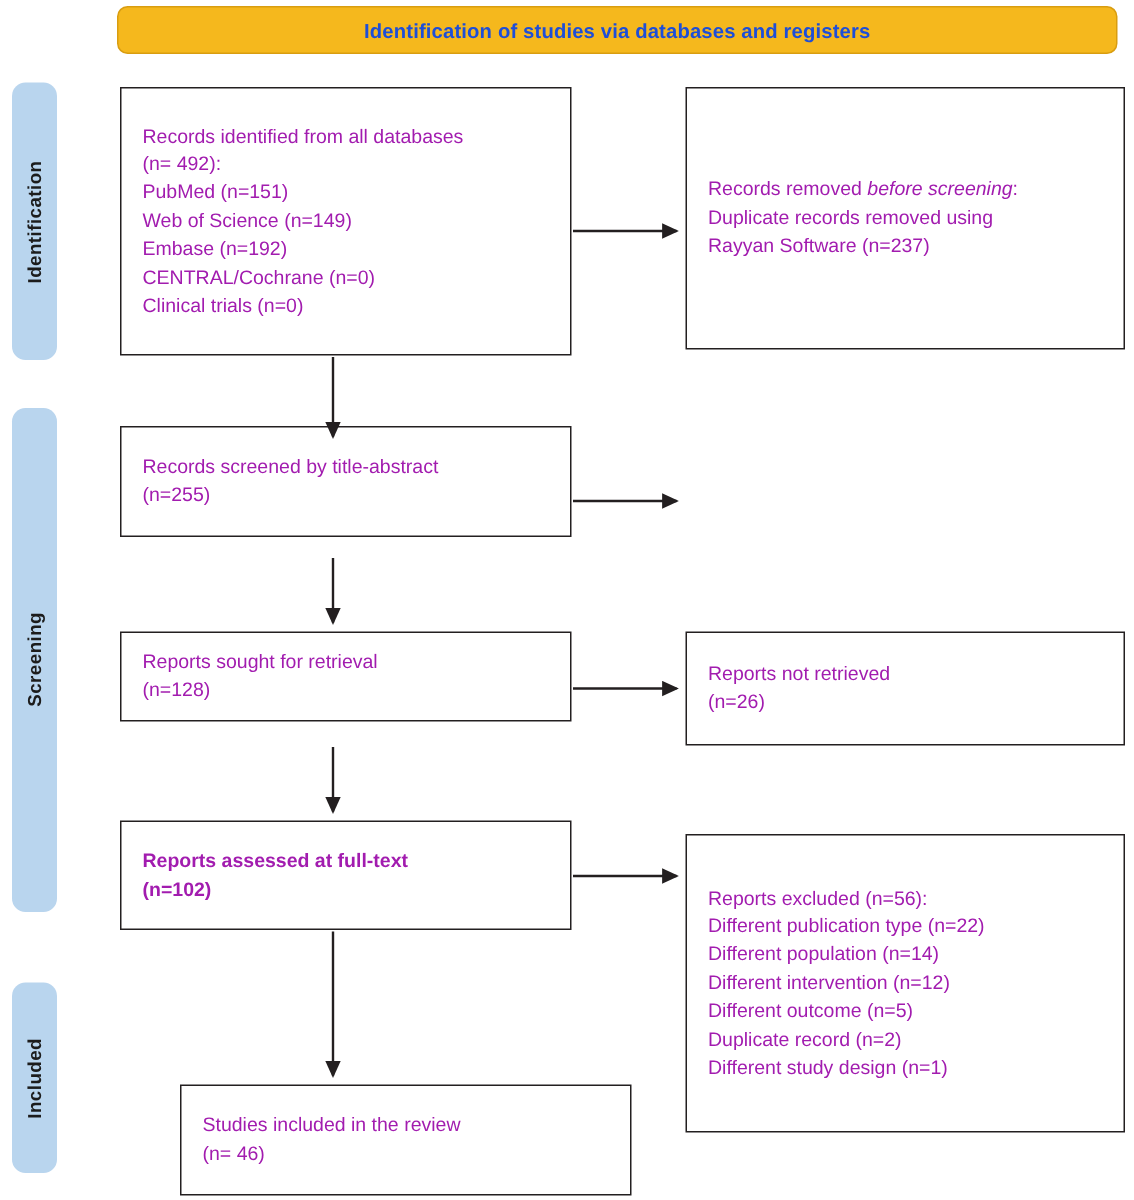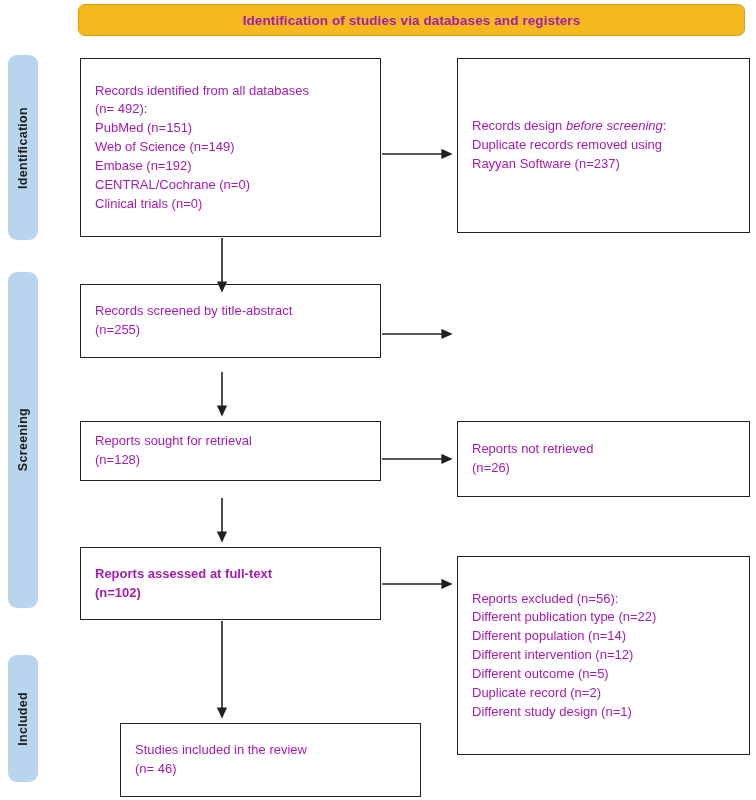--- a/index.html
+++ b/index.html
@@ -31,21 +31,21 @@
     border: 1px solid #D99D10;
     border-radius: 7px;
     box-sizing: border-box;
     display: flex;
     align-items: center;
     justify-content: center;
   }
   .banner-text {
     font-size: 13.5px;
     font-weight: bold;
-    color: #a21caf;
+    color: #1d4ed8;
     letter-spacing: 0.1px;
     white-space: nowrap;
   }
 
   
   .stage {
     position: absolute;
     left: 8px;
     width: 30px;
     background: #B9D5EE;
@@ -134,21 +134,21 @@
     <div class="box-text">Records identified from all databases
 (n= 492):
     PubMed (n=151)
     Web of Science (n=149)
     Embase (n=192)
     CENTRAL/Cochrane (n=0)
     Clinical trials (n=0)</div>
   </div>
 
   <div class="box col-right" id="box-removed">
-    <div class="box-text"><span>Records design </span><span class="it">before screening</span><span>:</span><br><span>    Duplicate records removed using
+    <div class="box-text"><span>Records removed </span><span class="it">before screening</span><span>:</span><br><span>    Duplicate records removed using
     Rayyan Software (n=237)</span></div>
   </div>
 
   <div class="box col-left" id="box-screened">
     <div class="box-text">Records screened by title-abstract
 (n=255)</div>
   </div>
 
 
   <div class="box col-left" id="box-sought">

